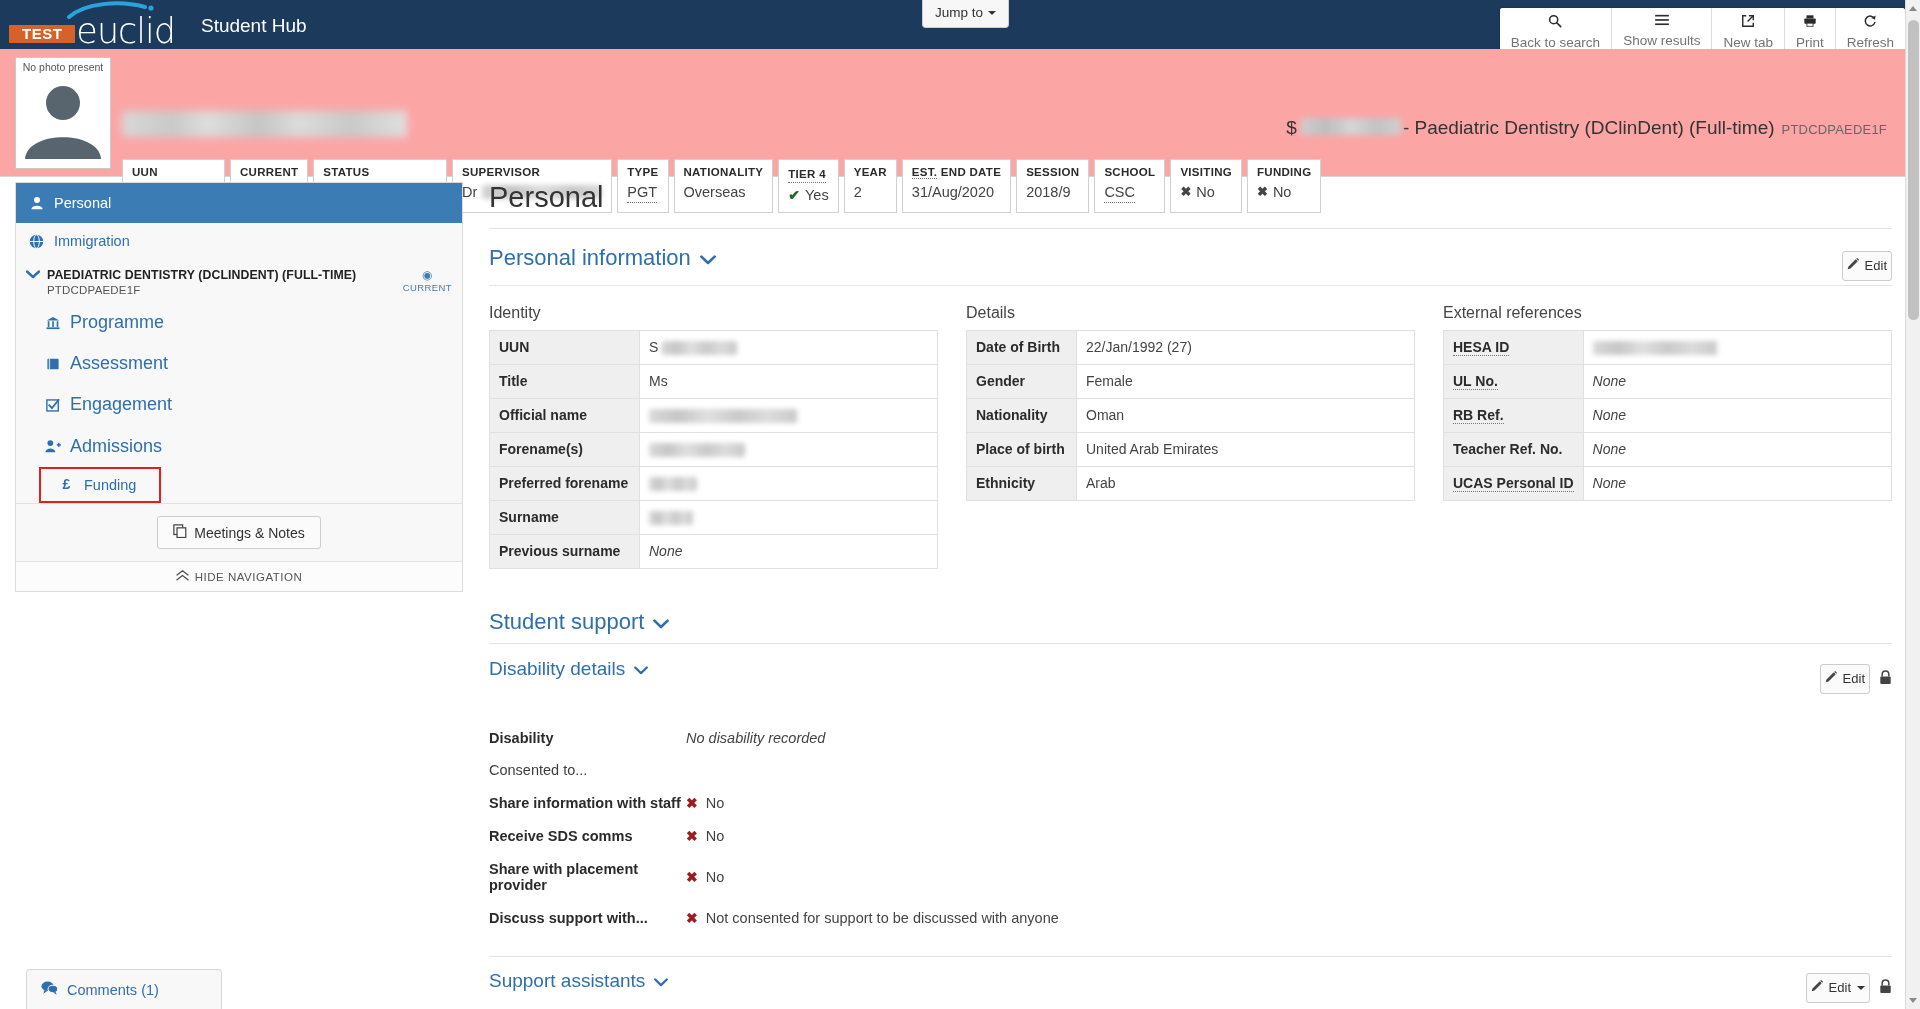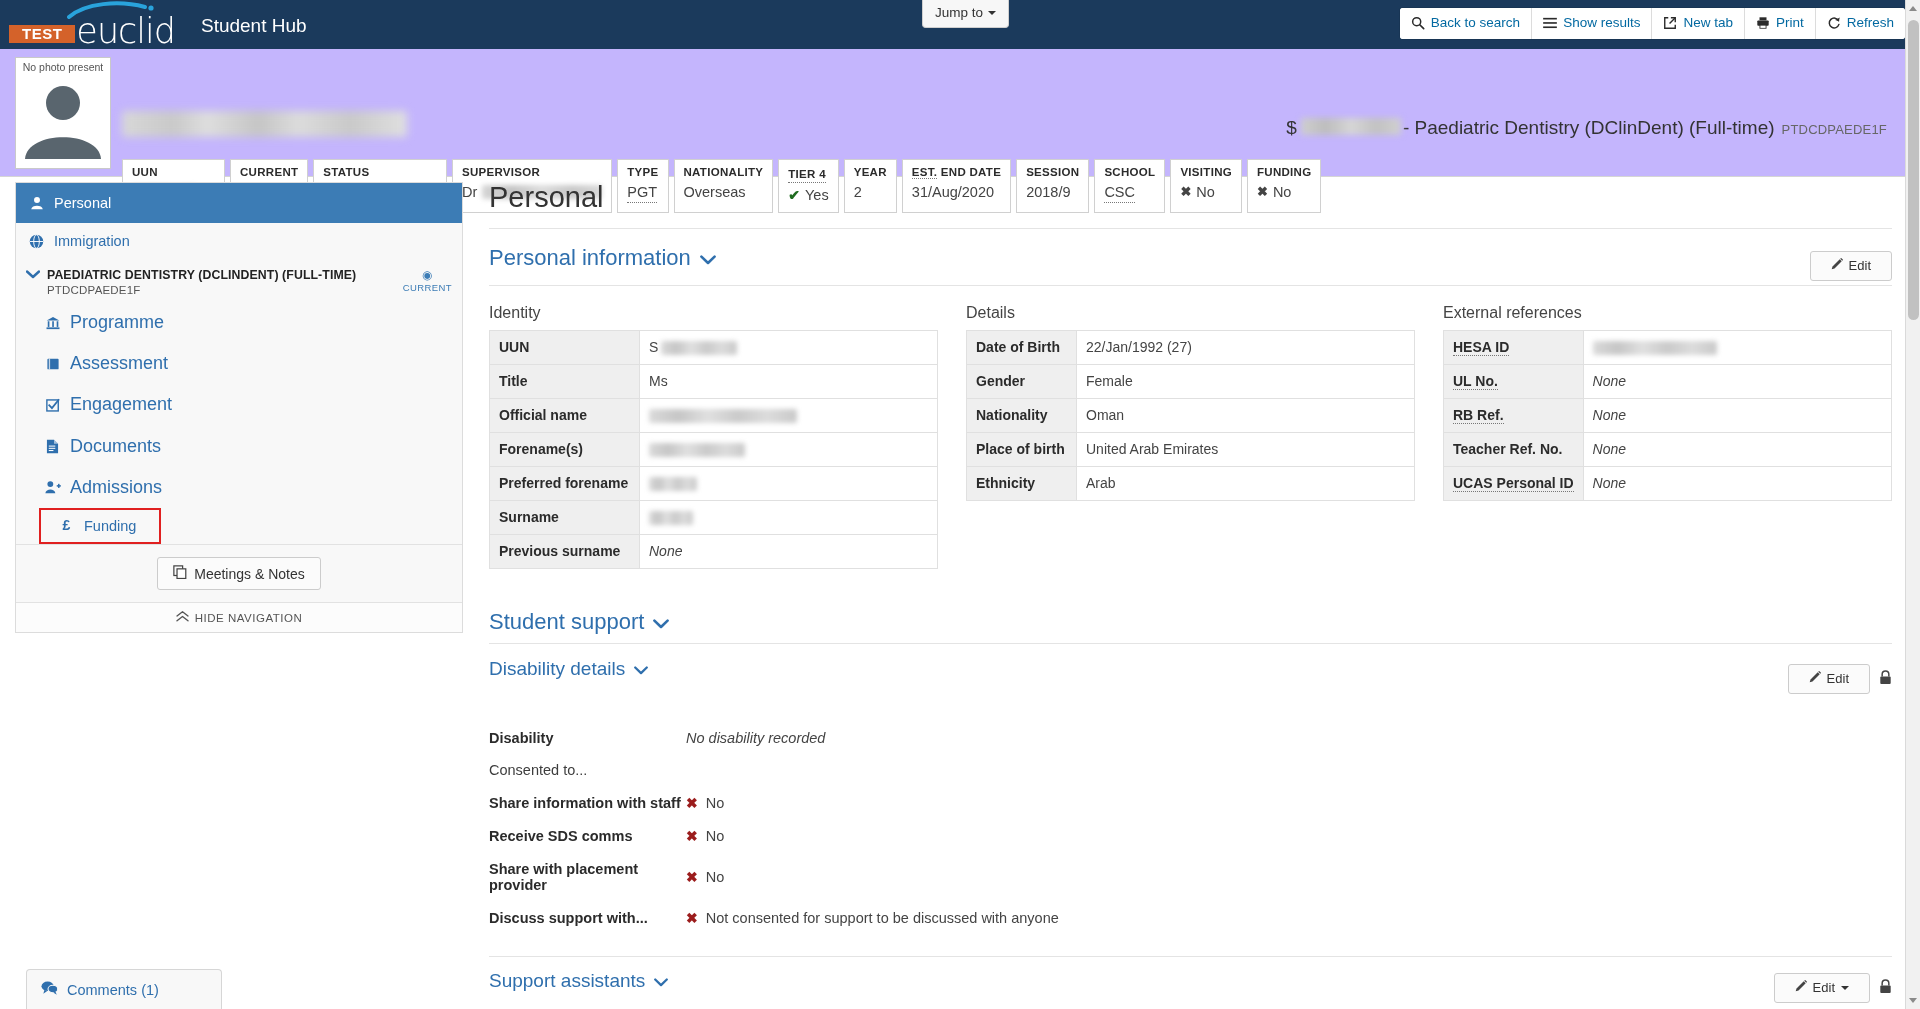--- a/index.html
+++ b/index.html
@@ -52,23 +52,23 @@
     border-right: 4px solid transparent; border-top: 4px solid #333;
     display: inline-block;
   }
   .tb-group {
     position: absolute; right: 15px; top: 8px;
     display: flex; background: #fff; border-radius: 3px; overflow: hidden;
     box-shadow: 0 0 0 1px rgba(0,0,0,.08);
   }
   .tb-btn {
     display: flex; align-items: center; gap: 6px;
-    padding: 6px 11px; font-size: 13.5px; color: #0369a1;
+    padding: 6px 11px; font-size: 13.5px; color: #737373;
     border-right: 1px solid #dcdcdc; background: #fff; white-space: nowrap;
-    cursor: pointer; line-height: 1.4;
+    cursor: pointer; line-height: 1.4; flex-direction: column;
   }
   .tb-btn:last-child { border-right: none; }
   .tb-btn svg { display: block; }
 
   
   .vscroll {
     position: absolute; right: 0; top: 0; width: 15px; height: 1009px;
     background: #f1f1f1; border-left: 1px solid #dadada;
   }
   .vscroll .thumb {
@@ -78,21 +78,21 @@
   .vscroll .arrow-up, .vscroll .arrow-down {
     position: absolute; left: 3px; width: 0; height: 0;
     border-left: 4px solid transparent; border-right: 4px solid transparent;
   }
   .vscroll .arrow-up { top: 6px; border-bottom: 5px solid #8a8a8a; }
   .vscroll .arrow-down { bottom: 6px; border-top: 5px solid #8a8a8a; }
 
   
   .student-header {
     position: absolute; top: 49px; left: 0; width: 1905px; height: 128px;
-    background: #c4b5fd; border-bottom: 1px solid #d5d5d5;
+    background: #fca5a5; border-bottom: 1px solid #d5d5d5;
   }
   .photo-box {
     position: absolute; left: 15px; top: 8px; width: 96px; height: 112px;
     background: #fff; border: 1px solid #c9c9c9; padding: 2px;
     display: flex; flex-direction: column; align-items: center;
   }
   .photo-caption {
     font-size: 10.5px; color: #555; line-height: 1.1; text-align: center;
     margin-top: 2px;
   }
@@ -219,21 +219,21 @@
   .section-head {
     display: flex; align-items: flex-end; gap: 9px;
     font-size: 22px; color: #2f6fad; font-weight: normal;
     margin-top: 20px; cursor: pointer;
   }
   .section-head.sub { font-size: 19px; margin-top: 16px; }
   .divider { border-bottom: 1px solid #e4e4e4; margin-top: 10px; }
 
   .edit-btn {
     background: #fbfbfb; border: 1px solid #cccccc; border-radius: 3px;
-    padding: 5px 20px; font-size: 13px; color: #333; cursor: pointer;
+    padding: 5px 4px; font-size: 13px; color: #333; cursor: pointer;
     display: inline-flex; align-items: center; gap: 6px; line-height: 1.4;
   }
   .lock-icon { color: #444; margin-left: 9px; }
 
   .cols {
     display: flex; gap: 28px; margin-top: 18px;
   }
   .col { flex: 1; }
   .col-title { font-size: 16px; color: #444; margin-bottom: 8px; }
   table.kv { width: 100%; border-collapse: collapse; }
@@ -545,32 +545,20 @@
     <div class="nav-item indent">
       <span class="nav-icon">
         <svg width="14" height="14" viewBox="0 0 16 16">
             <rect x="1" y="2.2" width="13" height="12.6" fill="none" stroke="#2f6fad" stroke-width="1.6"></rect>
             <path d="M3 7.5 L6.8 11.5 L15 1.4" fill="none" stroke="#2f6fad" stroke-width="2"></path>
           </svg>
       </span>
       <span>Engagement</span>
     </div>
 
-    <div class="nav-item indent">
-      <span class="nav-icon">
-        <svg width="13" height="15" viewBox="0 0 14 16">
-            <path d="M1 0.8 H8.6 L13 5 V15.2 H1 Z" fill="#2f6fad"></path>
-            <path d="M8.6 0.8 V5 H13" fill="#ffffff" opacity=".55"></path>
-            <rect x="3" y="7" width="7" height="1.1" fill="#fff"></rect>
-            <rect x="3" y="9.4" width="7" height="1.1" fill="#fff"></rect>
-            <rect x="3" y="11.8" width="5" height="1.1" fill="#fff"></rect>
-          </svg>
-      </span>
-      <span>Documents</span>
-    </div>
 
     <div class="nav-item indent">
       <span class="nav-icon">
         <svg width="16" height="14" viewBox="0 0 18 15">
             <circle cx="6" cy="4.2" r="3.3" fill="#2f6fad"></circle>
             <path d="M0.4 14.4 C1 9 11 9 11.6 14.4 Z" fill="#2f6fad"></path>
             <rect x="13.2" y="5.4" width="4.6" height="1.7" fill="#2f6fad"></rect>
             <rect x="14.65" y="3.95" width="1.7" height="4.6" fill="#2f6fad"></rect>
           </svg>
       </span>

